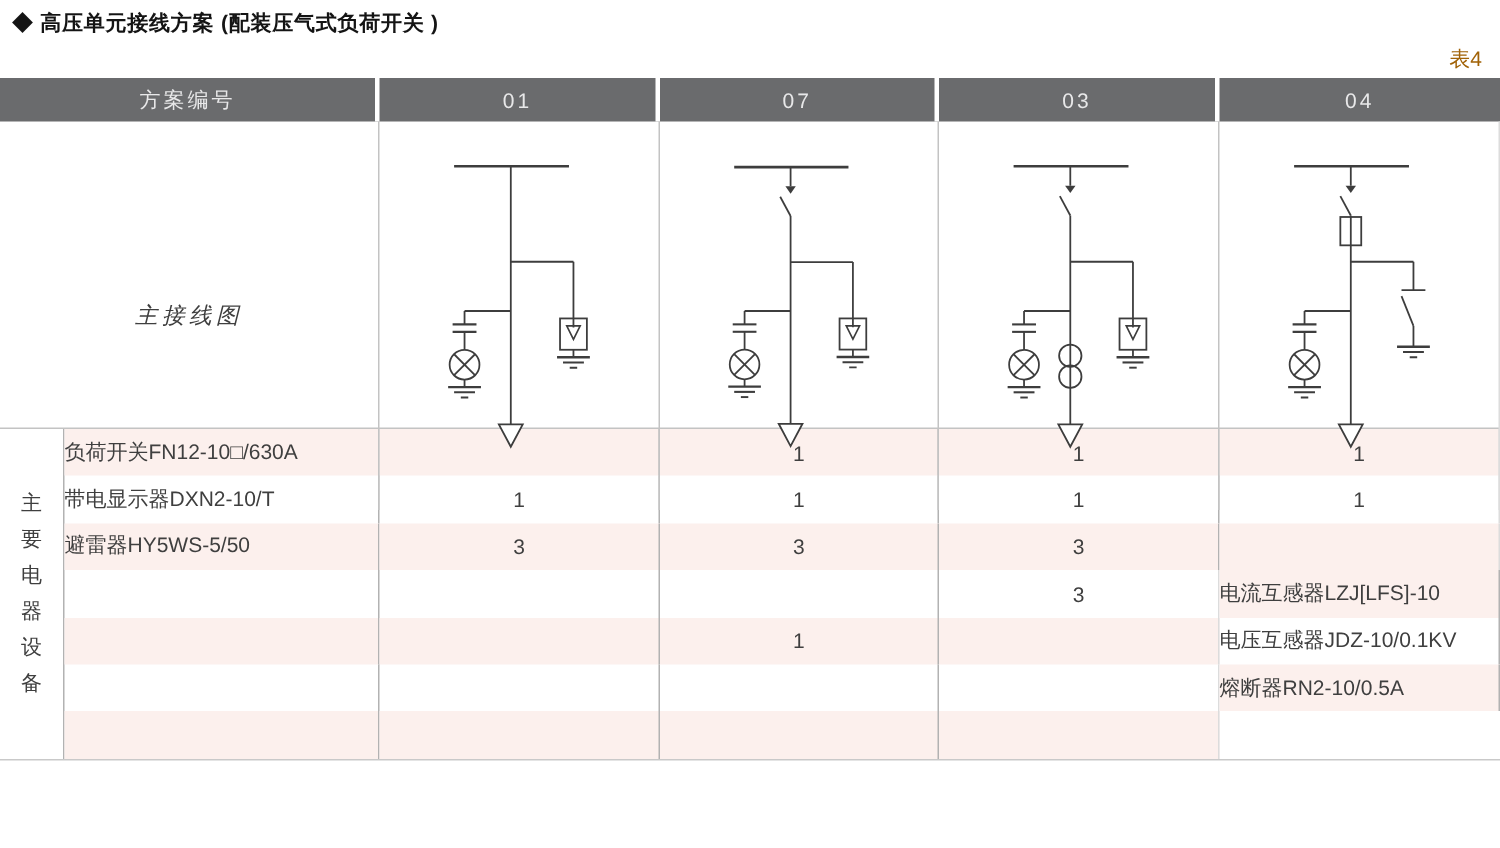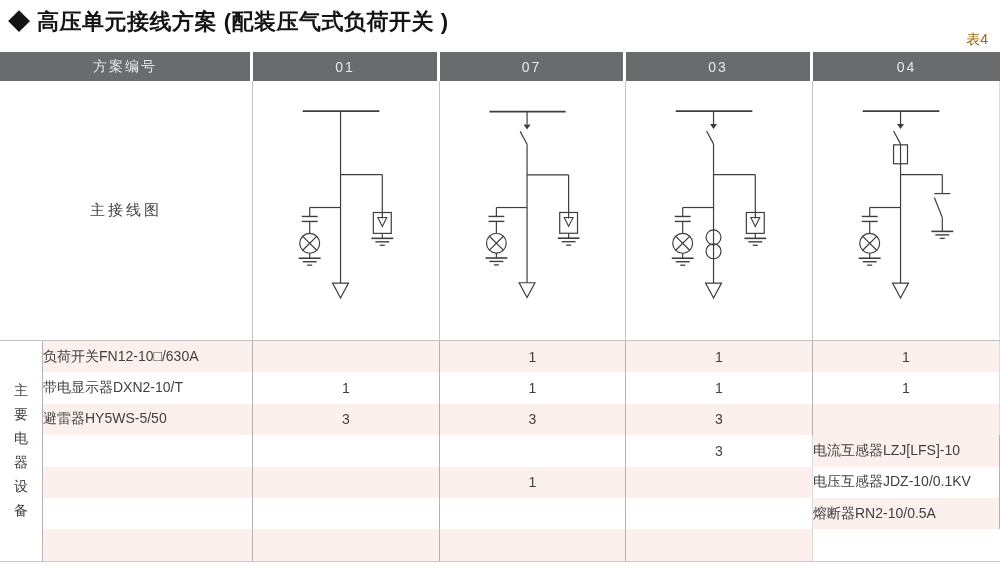--- a/index.html
+++ b/index.html
@@ -5,28 +5,28 @@
   :root{
     --header-bg:#6a6b6d; --header-text:#e8e8e9; --row-pink:#fcf0ed;
     --border:#c3c3c3; --border-dark:#b2b2b2; --line:#3d3d3d; --text:#3f3f3f;
   }
   *{margin:0;padding:0;box-sizing:border-box;}
   html,body{background:#fff;}
   body{width:1000px;height:565px;font-family:"Liberation Sans",sans-serif;overflow:hidden;}
   .page{position:relative;width:1000px;height:565px;background:#fff;}
 
   .titlebar{display:flex;justify-content:space-between;height:52px;padding:7px 12px 0 8px;}
-  .title{font-size:22px;font-weight:bold;color:#141414;letter-spacing:0.5px;}
+  .title{font-size:14px;font-weight:bold;color:#141414;letter-spacing:0.5px;}
   .table-tag{font-size:14px;color:#a16207;align-self:flex-end;padding-bottom:3px;}
 
   .hrow{display:grid;grid-template-columns:253px 187px 186px 187px 187px;height:29px;background:var(--header-bg);}
   .hcell{display:flex;align-items:center;justify-content:center;font-size:14px;color:var(--header-text);letter-spacing:2px;border-right:3px solid #ffffff;}
   .hcell:last-child{border-right:none;text-align:center;}
 
-  .drow{display:grid;grid-template-columns:253px 187px 186px 187px 187px;height:260px;border-bottom:1px solid var(--border);}
+  .drow{display:grid;grid-template-columns:253px 187px 186px 187px 187px;height:205px;border-bottom:1px solid var(--border);font-style:italic;}
   .dcell{border-right:1px solid var(--border);position:relative;}
   .dcell:last-child{border-right:1px solid #dcdcdc;}
   .dlabel{display:flex;align-items:center;justify-content:center;font-size:15px;color:var(--text);letter-spacing:3px;}
   .dcell svg{display:block;width:100%;height:100%;}
 
   .equip{display:grid;grid-template-columns:43px 210px 187px 186px 187px 187px;grid-template-rows:repeat(7,31.4px);border-bottom:1px solid #c9c9c9;}
   .vlabel{grid-row:1 / span 7;border-right:1px solid var(--border-dark);display:flex;flex-direction:column;align-items:center;justify-content:center;gap:6px;font-size:14px;color:var(--text);background:#fff;}
   .ecell{display:flex;align-items:center;font-size:14px;color:var(--text);}
   .ecell.lbl{border-right:1px solid var(--border-dark);}
   .ecell.num{justify-content:center;border-right:1px solid var(--border-dark);}

